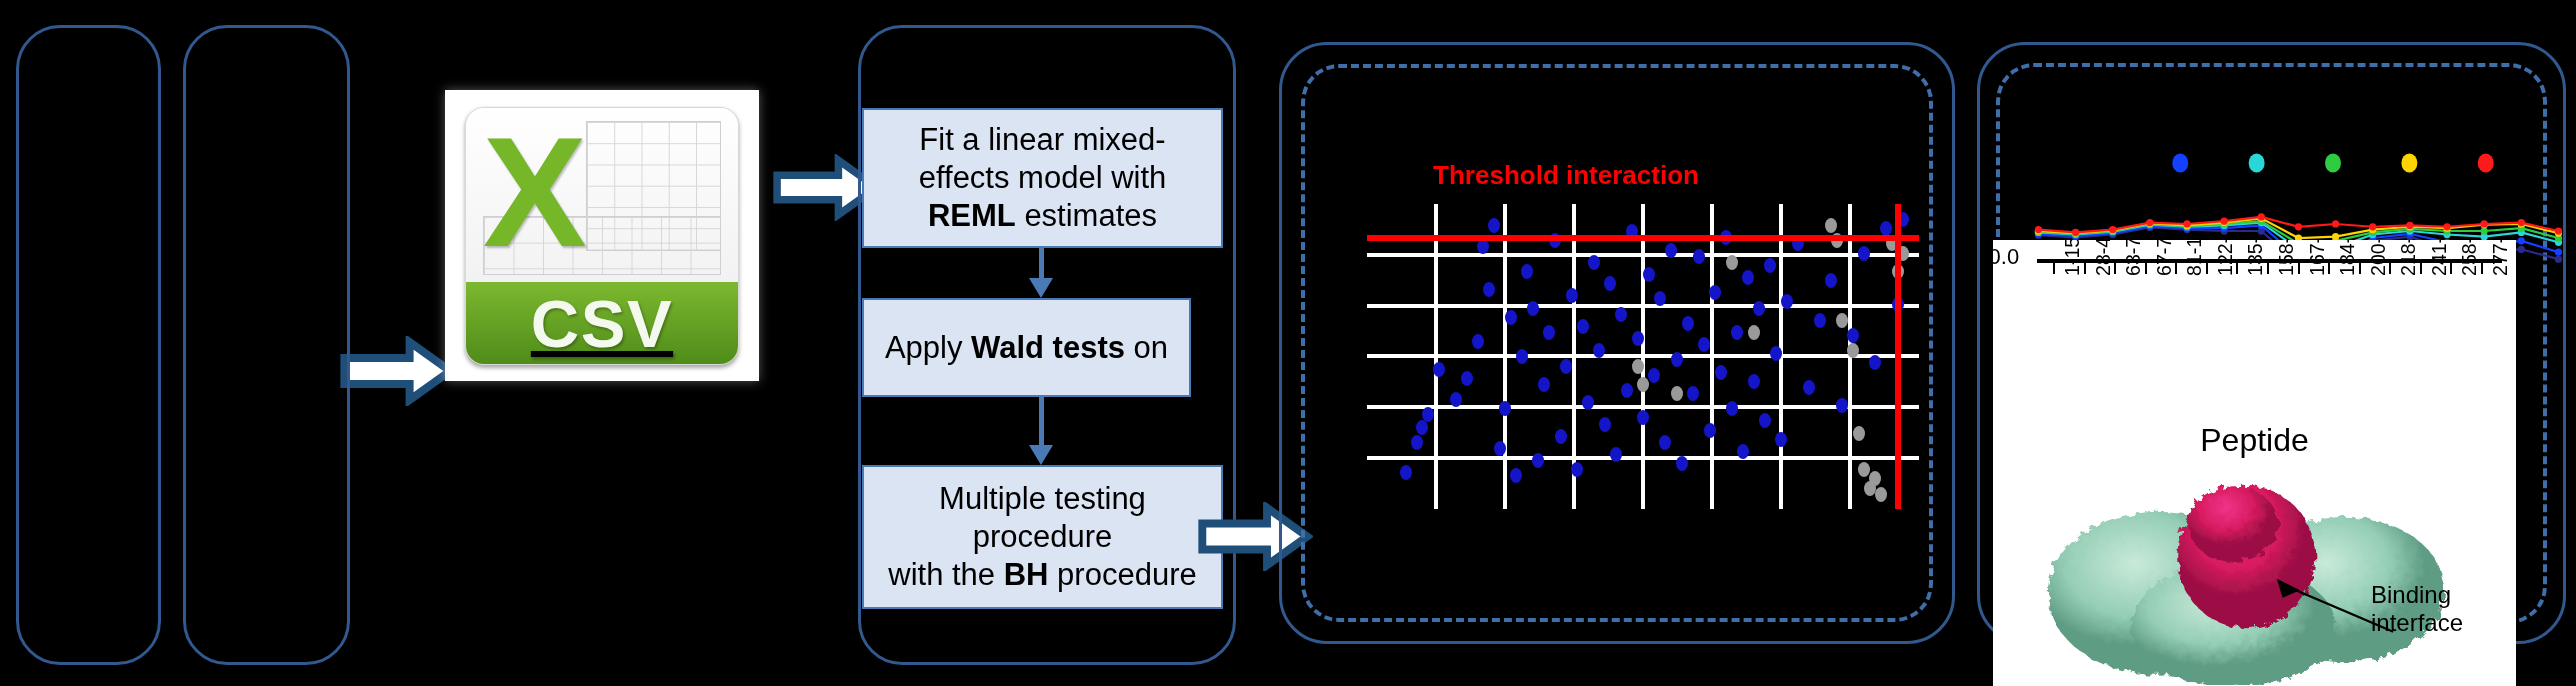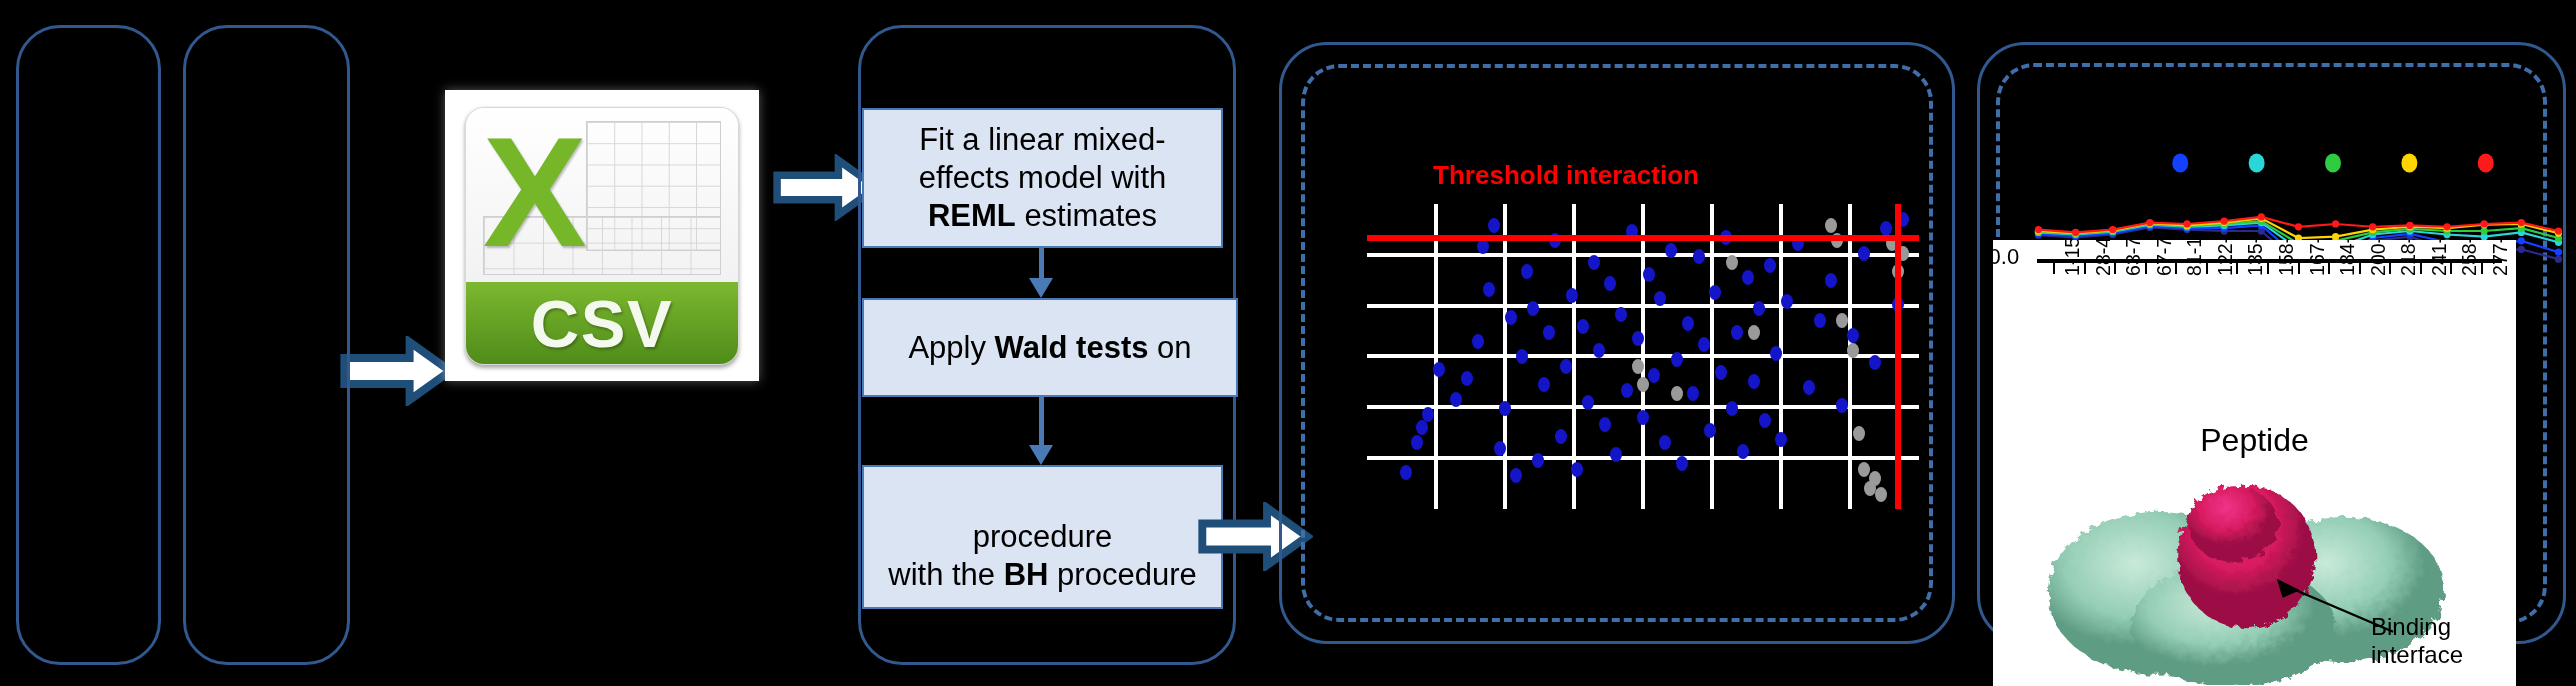--- a/index.html
+++ b/index.html
@@ -29,31 +29,31 @@
   .csv-grid2{position:absolute;left:6%;top:62%;right:6%;bottom:4%;
             background-image:linear-gradient(to right,#d7d7d7 0.7px,transparent 0.7px),
                              linear-gradient(to bottom,#d7d7d7 0.7px,transparent 0.7px);
             background-size:12.5% 45%;border:0.7px solid #cfcfcf;}
   .csv-x{position:absolute;left:6%;top:3%;width:36%;height:46%;
          color:#76b72a;font-weight:bold;font-size:156px;line-height:1;
          font-family:"Liberation Sans",sans-serif;
          text-shadow:1.5px 2.2px 2.2px rgba(0,0,0,.25);}
   .csv-band{position:absolute;left:0;right:0;bottom:0;height:32%;
             background:linear-gradient(#7cb82f,#4f8c19);
-            display:flex;align-items:center;justify-content:center;}
+            display:flex;align-items:center;justify-content:center;text-decoration:underline;}
   .csv-band span{color:#f4f9ee;font-weight:bold;font-size:67px;letter-spacing:1.5px;
             text-shadow:1.5px 2.2px 2.9px rgba(0,0,0,.3);}
 
   
   #panel-method{left:858px;top:25px;width:378px;height:640px;border:3.6px solid #31598f;}
   .mbox{position:absolute;background:#dbe4f2;border:2.9px solid #4a7ab5;box-sizing:border-box;
         color:#000;font-size:31px;line-height:1.22;text-align:center;
         display:flex;align-items:center;justify-content:center;padding:4.4px 7.3px;}
   #mbox-1{left:862px;top:108px;width:361px;height:140px;}
-  #mbox-2{left:862px;top:298px;width:376px;height:99px;}
+  #mbox-2{left:862px;top:298px;width:329px;height:99px;}
   #mbox-3{left:862px;top:465px;width:361px;height:144px;}
   .vconn{position:absolute;width:5.1px;background:#4a7ab5;}
   .vconn::after{content:"";position:absolute;left:-10.2px;bottom:-19px;
         border-left:12.4px solid transparent;border-right:12.4px solid transparent;
         border-top:20.4px solid #4a7ab5;}
   #vc-1{left:1039px;top:247px;height:32px;}
   #vc-2{left:1039px;top:397px;height:49px;}
 
   
   .arrow{position:absolute;}
@@ -86,21 +86,21 @@
                 background:#ffffff;overflow:hidden;}
   .axis-line{position:absolute;left:44px;top:19px;width:465px;height:3.6px;background:#000;}
   .tick{position:absolute;top:22.5px;width:2.2px;height:11.6px;background:#000;}
   .ptick-label{position:absolute;top:36px;font-size:19.6px;color:#000;white-space:nowrap;
       transform:rotate(-90deg);transform-origin:left top;}
   .ylab-0{position:absolute;left:-4.4px;top:4.4px;font-size:22px;color:#000;}
   .peptide-axis-title{position:absolute;left:0;right:0;top:182px;text-align:center;
       font-size:32px;color:#000;}
   .protein-wrap{position:absolute;left:22px;top:215px;width:480px;height:230px;}
   .binding-label{position:absolute;left:356px;top:126px;font-size:24px;color:#000;
-      line-height:1.15;margin-top:32px;}
+      line-height:1.15;}
 </style>
 </head>
 <body>
 
 <div class="panel" id="panel-empty"></div>
 
 <div class="arrow" id="arrow-1" style="left:340px;top:336px;">
   <svg width="116" height="70" viewBox="0 0 160 96">
     <path d="M6 30 L96 30 L96 8 L152 48 L96 88 L96 66 L6 66 Z" fill="#ffffff" stroke="#1f4e79" stroke-width="11" stroke-linejoin="miter"></path>
   </svg>
@@ -140,21 +140,21 @@
 
 <div class="mbox" id="mbox-2">
   <span>
     <span>Apply </span><b>Wald tests</b><span> on</span><br>
   </span>
 </div>
 <div class="vconn" id="vc-2"></div>
 
 <div class="mbox" id="mbox-3">
   <span>
-    <br>
+    <span>Multiple testing</span><br>
     <span>procedure</span><br>
     <span>with the </span><b>BH</b><span> procedure</span>
   </span>
 </div>
 
 <div class="arrow" id="arrow-3" style="left:1198px;top:502px;">
   <svg width="115" height="69" viewBox="0 0 160 96">
     <path d="M6 30 L96 30 L96 8 L152 48 L96 88 L96 66 L6 66 Z" fill="#ffffff" stroke="#1f4e79" stroke-width="11" stroke-linejoin="miter"></path>
   </svg>
 </div>

